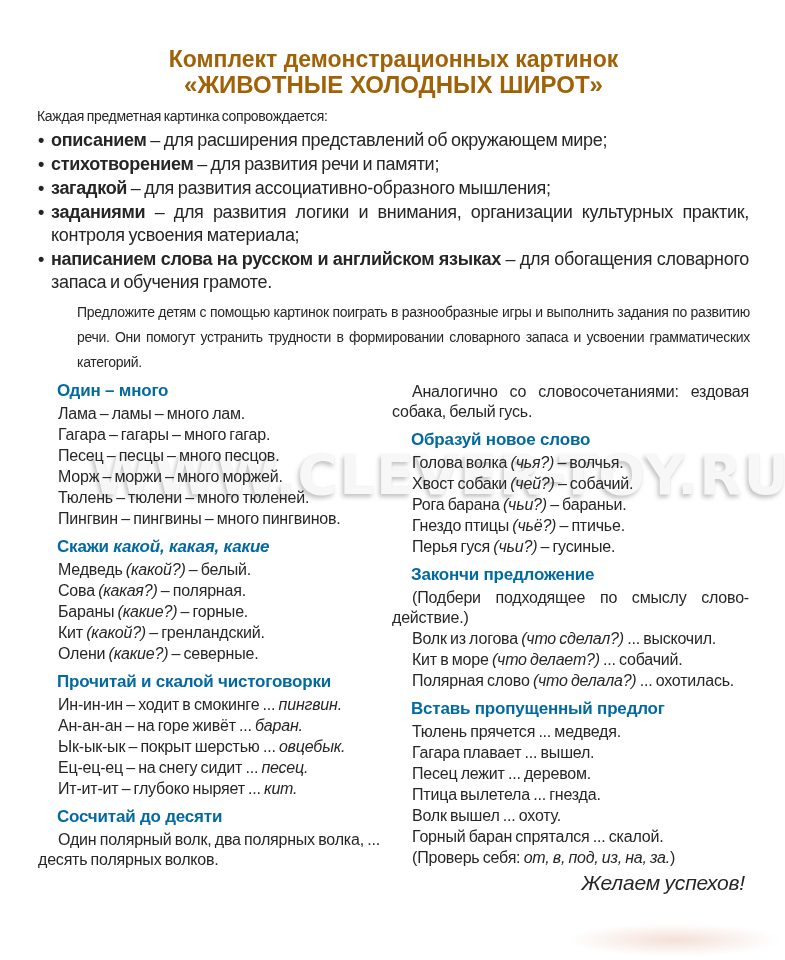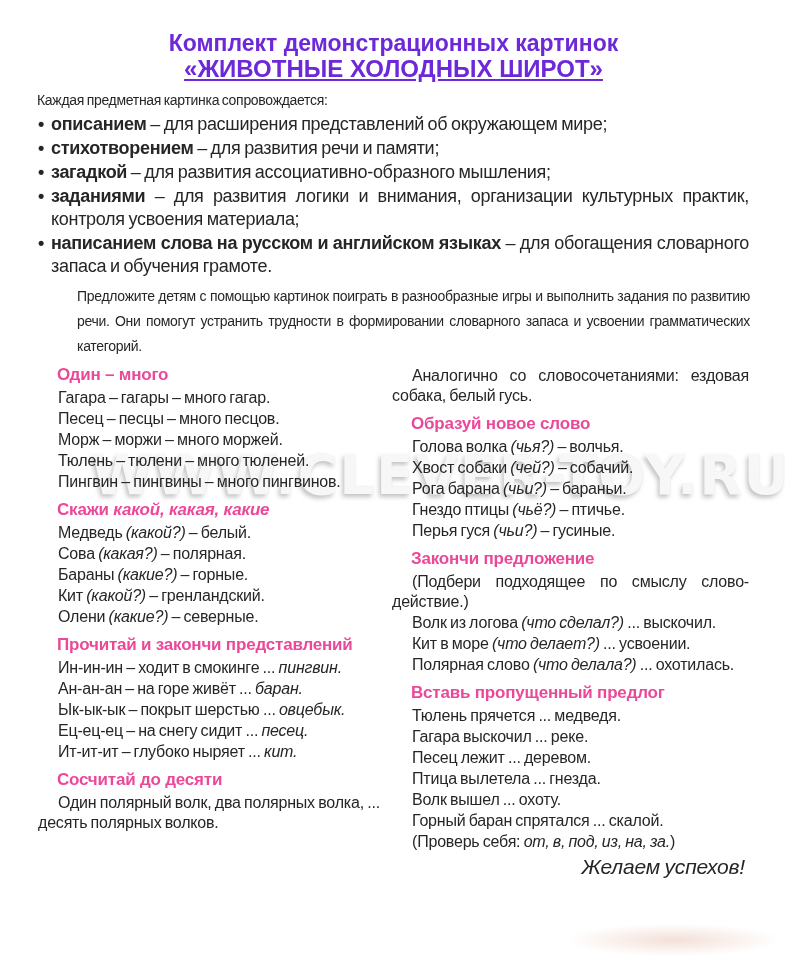--- a/index.html
+++ b/index.html
@@ -8,37 +8,37 @@
   .page{position:relative;width:785px;height:960px;box-sizing:border-box;
         padding:30px 35px 0 37px;background:#ffffff;}
   .watermark{position:absolute;top:442px;left:50%;transform:translateX(-50%);
         z-index:0;white-space:nowrap;font-family:"DejaVu Sans","Liberation Sans",sans-serif;
         font-weight:700;font-size:56px;letter-spacing:1px;color:#f7f7f7;
         text-shadow:-2px 3px 4px rgba(150,150,150,0.55),0 0 1px #ececec;
         user-select:none;pointer-events:none;margin-left:48px;}
   .smudge{position:absolute;right:6px;bottom:4px;width:210px;height:32px;z-index:0;
         background:radial-gradient(ellipse at center,rgba(234,198,184,0.55),rgba(234,198,184,0) 72%);}
   .content{position:relative;z-index:1;}
-  .title{margin:0 0 8px;text-align:center;font-weight:700;color:#6d28d9;}
+  .title{margin:16px 0 8px;text-align:center;font-weight:700;color:#a16207;}
   .t1{display:block;font-size:23px;line-height:26px;}
-  .t2{display:block;font-size:24px;line-height:25px;text-decoration:underline;}
+  .t2{display:block;font-size:24px;line-height:25px;}
   .para{margin:0;font-size:14px;line-height:25px;text-align:justify;
         letter-spacing:-0.3px;word-spacing:-1px;hyphens:manual;}
   .lead{margin-top:3px;line-height:23px;text-align:left;}
   .bullets{margin:0 0 6px;}
   .bullet{position:relative;margin:1px;padding-left:13px;font-size:18px;line-height:23px;
         text-align:justify;letter-spacing:-0.3px;word-spacing:-1px;}
   .bullet::before{content:"\2022";position:absolute;left:0;top:0;font-weight:700;}
   .p2{margin-top:6px;margin-left:40px;}
   .cols{display:flex;margin-top:6px;}
   .colL{width:344px;margin-right:10px;flex:0 0 auto;}
   .colR{flex:1;min-width:0;}
   .sec{margin:0 0 4px;}
   .h{margin:8px 0 3px;font-size:17px;line-height:20px;font-weight:700;
-        text-indent:20px;color:#ec4899;letter-spacing:-0.2px;}
+        text-indent:20px;color:#0369a1;letter-spacing:-0.2px;}
   .sec:first-child .h{margin-top:0;}
   .line{margin:1px;font-size:16px;line-height:20px;text-indent:20px;text-align:justify;
         letter-spacing:-0.2px;word-spacing:-1px;hyphens:manual;}
   .line.footer{text-indent:0;text-align:right;font-size:21px;line-height:22px;
         padding-right:4px;margin-top:4px;}
   .b{font-weight:700;}
   .i{font-style:italic;}
 </style>
 </head>
 <body>
@@ -61,36 +61,37 @@
         <p class="bullet"><span class="b">загадкой</span><span> – для развития ассоциативно-образного мышления;</span></p>
         <p class="bullet"><span class="b">заданиями</span><span> – для развития логики и внимания, организации культурных практик, контроля усвоения материала;</span></p>
         <p class="bullet"><span class="b">написанием слова на русском и английском языках</span><span> – для обогащения словарного запаса и обучения грамоте.</span></p>
       </div>
     <p class="para p2">Предложите детям с помощью картинок поиграть в разнообразные игры и выпол­нить задания по развитию речи. Они помогут устранить трудности в формировании словарного запаса и усвоении грамматических категорий.</p>
 
     <div class="cols">
       <div class="col colL">
           <section class="sec">
             <h3 class="h"><span class="b">Один – много</span></h3>
+            <p class="line"><span>Лама – ламы – много лам.</span></p>
             <p class="line"><span>Гагара – гагары – много гагар.</span></p>
             <p class="line"><span>Песец – песцы – много песцов.</span></p>
             <p class="line"><span>Морж – моржи – много моржей.</span></p>
             <p class="line"><span>Тюлень – тюлени – много тюленей.</span></p>
             <p class="line"><span>Пингвин – пингвины – много пингвинов.</span></p>
           </section>
           <section class="sec">
             <h3 class="h"><span class="b">Скажи </span><span class="b i">какой, какая, какие</span></h3>
             <p class="line"><span>Медведь </span><span class="i">(какой?)</span><span> – белый.</span></p>
             <p class="line"><span>Сова </span><span class="i">(какая?)</span><span> – полярная.</span></p>
             <p class="line"><span>Бараны </span><span class="i">(какие?)</span><span> – горные.</span></p>
             <p class="line"><span>Кит </span><span class="i">(какой?)</span><span> – гренландский.</span></p>
             <p class="line"><span>Олени </span><span class="i">(какие?)</span><span> – северные.</span></p>
           </section>
           <section class="sec">
-            <h3 class="h"><span class="b">Прочитай и закончи представлений</span></h3>
+            <h3 class="h"><span class="b">Прочитай и скалой чистоговорки</span></h3>
             <p class="line"><span>Ин-ин-ин – ходит в смокинге ... </span><span class="i">пингвин.</span></p>
             <p class="line"><span>Ан-ан-ан – на горе живёт ... </span><span class="i">баран.</span></p>
             <p class="line"><span>Ык-ык-ык – покрыт шерстью ... </span><span class="i">овцебык.</span></p>
             <p class="line"><span>Ец-ец-ец – на снегу сидит ... </span><span class="i">песец.</span></p>
             <p class="line"><span>Ит-ит-ит – глубоко ныряет ... </span><span class="i">кит.</span></p>
           </section>
           <section class="sec">
             <h3 class="h"><span class="b">Сосчитай до десяти</span></h3>
             <p class="line"><span>Один полярный волк, два полярных волка, ... десять полярных волков.</span></p>
           </section>
@@ -104,27 +105,27 @@
             <p class="line"><span>Голова волка </span><span class="i">(чья?)</span><span> – волчья.</span></p>
             <p class="line"><span>Хвост собаки </span><span class="i">(чей?)</span><span> – собачий.</span></p>
             <p class="line"><span>Рога барана </span><span class="i">(чьи?)</span><span> – бараньи.</span></p>
             <p class="line"><span>Гнездо птицы </span><span class="i">(чьё?)</span><span> – птичье.</span></p>
             <p class="line"><span>Перья гуся </span><span class="i">(чьи?)</span><span> – гусиные.</span></p>
           </section>
           <section class="sec">
             <h3 class="h"><span class="b">Закончи предложение</span></h3>
             <p class="line"><span>(Подбери подходящее по смыслу слово-действие.)</span></p>
             <p class="line"><span>Волк из логова </span><span class="i">(что сделал?)</span><span> ... выскочил.</span></p>
-            <p class="line"><span>Кит в море </span><span class="i">(что делает?)</span><span> ... усвоении.</span></p>
+            <p class="line"><span>Кит в море </span><span class="i">(что делает?)</span><span> ... собачий.</span></p>
             <p class="line"><span>Полярная слово </span><span class="i">(что делала?)</span><span> ... охотилась.</span></p>
           </section>
           <section class="sec">
             <h3 class="h"><span class="b">Вставь пропущенный предлог</span></h3>
             <p class="line"><span>Тюлень прячется ... медведя.</span></p>
-            <p class="line"><span>Гагара выскочил ... реке.</span></p>
+            <p class="line"><span>Гагара плавает ... вышел.</span></p>
             <p class="line"><span>Песец лежит ... деревом.</span></p>
             <p class="line"><span>Птица вылетела ... гнезда.</span></p>
             <p class="line"><span>Волк вышел ... охоту.</span></p>
             <p class="line"><span>Горный баран спрятался ... скалой.</span></p>
             <p class="line"><span>(Проверь себя: </span><span class="i">от, в, под, из, на, за.</span><span>)</span></p>
           </section>
           <section class="sec">
             <p class="line footer"><span class="i">Желаем успехов!</span></p>
           </section>
         </div>

